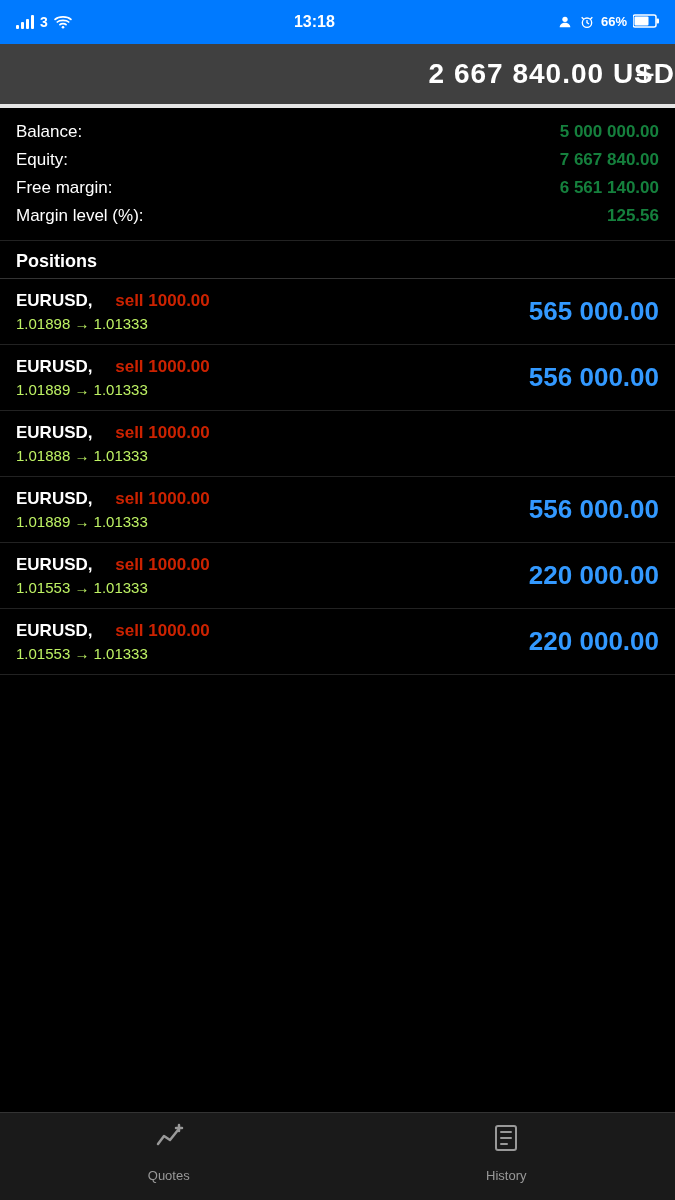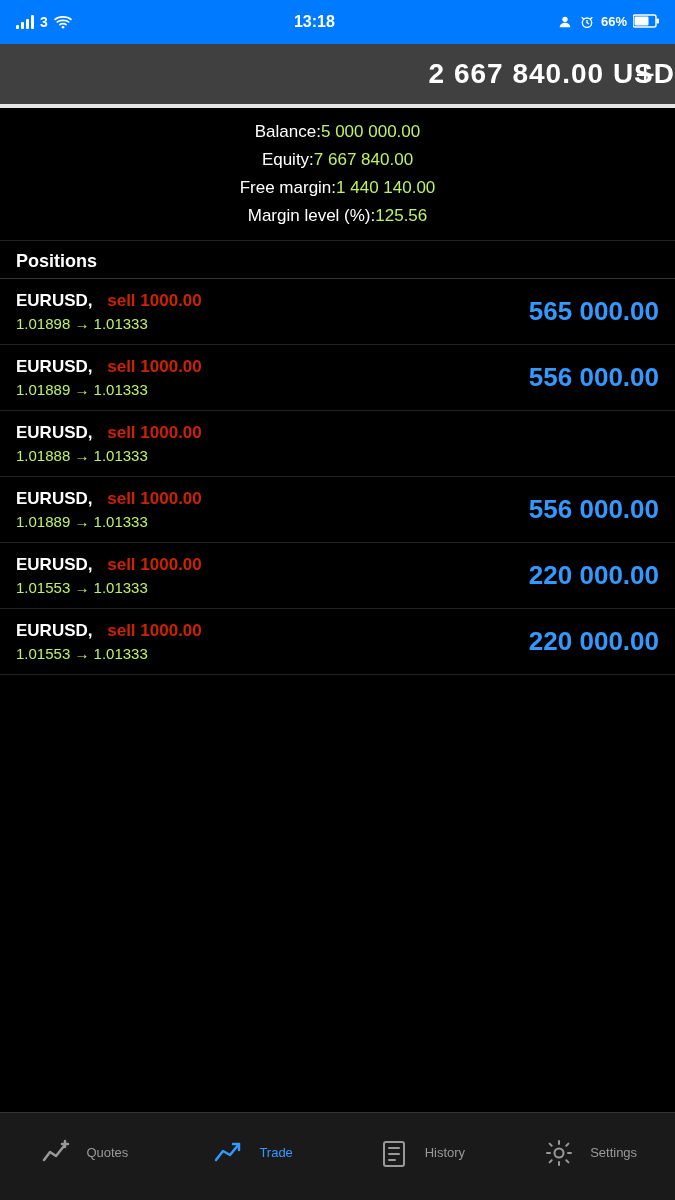--- a/index.html
+++ b/index.html
@@ -67,33 +67,33 @@
     }
 
     
     .account-info {
       background: #000;
       padding: 10px 16px;
       border-bottom: 1px solid #222;
     }
     .account-row {
       display: flex;
-      justify-content: center;
+      justify-content: space-between;
       align-items: center;
       padding: 4px 0;
     }
     .account-label {
       font-size: 17px;
       font-weight: 500;
       color: #fff;
     }
     .account-value {
       font-size: 17px;
-      font-weight: 400;
-      color: #bef264;
+      font-weight: 700;
+      color: #15803d;
     }
 
     
     .positions-header {
       background: #000;
       padding: 10px 16px 6px;
       border-bottom: 1px solid #333;
     }
     .positions-title {
       font-size: 18px;
@@ -107,21 +107,21 @@
       padding: 12px 16px;
       border-bottom: 1px solid #222;
       display: flex;
       justify-content: space-between;
       align-items: center;
     }
     .position-left {}
     .position-header-row {
       display: flex;
       align-items: center;
-      gap: 4px;
+      gap: 12px;
       margin-bottom: 4px;
     }
     .position-symbol {
       font-size: 17px;
       font-weight: 700;
       color: #fff;
     }
     .position-action {
       font-size: 17px;
       font-weight: 700;
@@ -148,21 +148,21 @@
       width: 675px;
       height: 88px;
       background: #1a1a1a;
       border-top: 1px solid #333;
       display: flex;
       align-items: stretch;
     }
     .nav-item {
       flex: 1;
       display: flex;
-      flex-direction: row;
+      flex-direction: column;
       align-items: center;
       justify-content: center;
       gap: 16px;
       cursor: pointer;
       padding-bottom: 8px;
     }
     .nav-item.active .nav-label {
       color: #3399ff;
     }
     .nav-label {
@@ -237,21 +237,21 @@
   <div class="account-row">
     <span class="account-label">Balance:</span>
     <span class="account-value">5 000 000.00</span>
   </div>
   <div class="account-row">
     <span class="account-label">Equity:</span>
     <span class="account-value">7 667 840.00</span>
   </div>
   <div class="account-row">
     <span class="account-label">Free margin:</span>
-    <span class="account-value">1 440 140.00</span>
+    <span class="account-value">6 561 140.00</span>
   </div>
   <div class="account-row">
     <span class="account-label">Margin level (%):</span>
     <span class="account-value">125.56</span>
   </div>
 </div>
 
 <div class="positions-header">
   <span class="positions-title">Positions</span>
 </div>
@@ -323,39 +323,25 @@
   <div class="nav-item">
     <svg width="30" height="30" viewBox="0 0 30 30" fill="none">
       <polyline points="4,22 10,14 16,18 24,8" stroke="#999" stroke-width="2.5" stroke-linecap="round" stroke-linejoin="round" fill="none"></polyline>
       <line x1="22" y1="6" x2="28" y2="6" stroke="#999" stroke-width="2.5" stroke-linecap="round"></line>
       <line x1="25" y1="3" x2="25" y2="9" stroke="#999" stroke-width="2.5" stroke-linecap="round"></line>
     </svg>
     <span class="nav-label">Quotes</span>
   </div>
 
 
-  <div class="nav-item active">
-    <svg width="30" height="30" viewBox="0 0 30 30" fill="none">
-      <polyline points="3,22 10,13 17,17 26,6" stroke="#3399ff" stroke-width="2.5" stroke-linecap="round" stroke-linejoin="round" fill="none"></polyline>
-      <polyline points="20,6 26,6 26,12" stroke="#3399ff" stroke-width="2.5" stroke-linecap="round" stroke-linejoin="round" fill="none"></polyline>
-    </svg>
-    <span class="nav-label" style="color:#3399ff;">Trade</span>
-  </div>
 
   <div class="nav-item">
     <svg width="30" height="30" viewBox="0 0 30 30" fill="none">
       <rect x="5" y="4" width="20" height="24" rx="2" stroke="#999" stroke-width="2" fill="none"></rect>
       <line x1="10" y1="10" x2="20" y2="10" stroke="#999" stroke-width="2" stroke-linecap="round"></line>
       <line x1="10" y1="16" x2="20" y2="16" stroke="#999" stroke-width="2" stroke-linecap="round"></line>
       <line x1="10" y1="22" x2="16" y2="22" stroke="#999" stroke-width="2" stroke-linecap="round"></line>
     </svg>
     <span class="nav-label">History</span>
   </div>
 
-  <div class="nav-item">
-    <svg width="30" height="30" viewBox="0 0 30 30" fill="none">
-      <circle cx="15" cy="15" r="4.5" stroke="#999" stroke-width="2" fill="none"></circle>
-      <path d="M15 3v3M15 24v3M3 15h3M24 15h3M5.6 5.6l2.1 2.1M22.3 22.3l2.1 2.1M5.6 24.4l2.1-2.1M22.3 7.7l2.1-2.1" stroke="#999" stroke-width="2" stroke-linecap="round"></path>
-    </svg>
-    <span class="nav-label">Settings</span>
-  </div>
 
 </div>
 
 </body></html>

